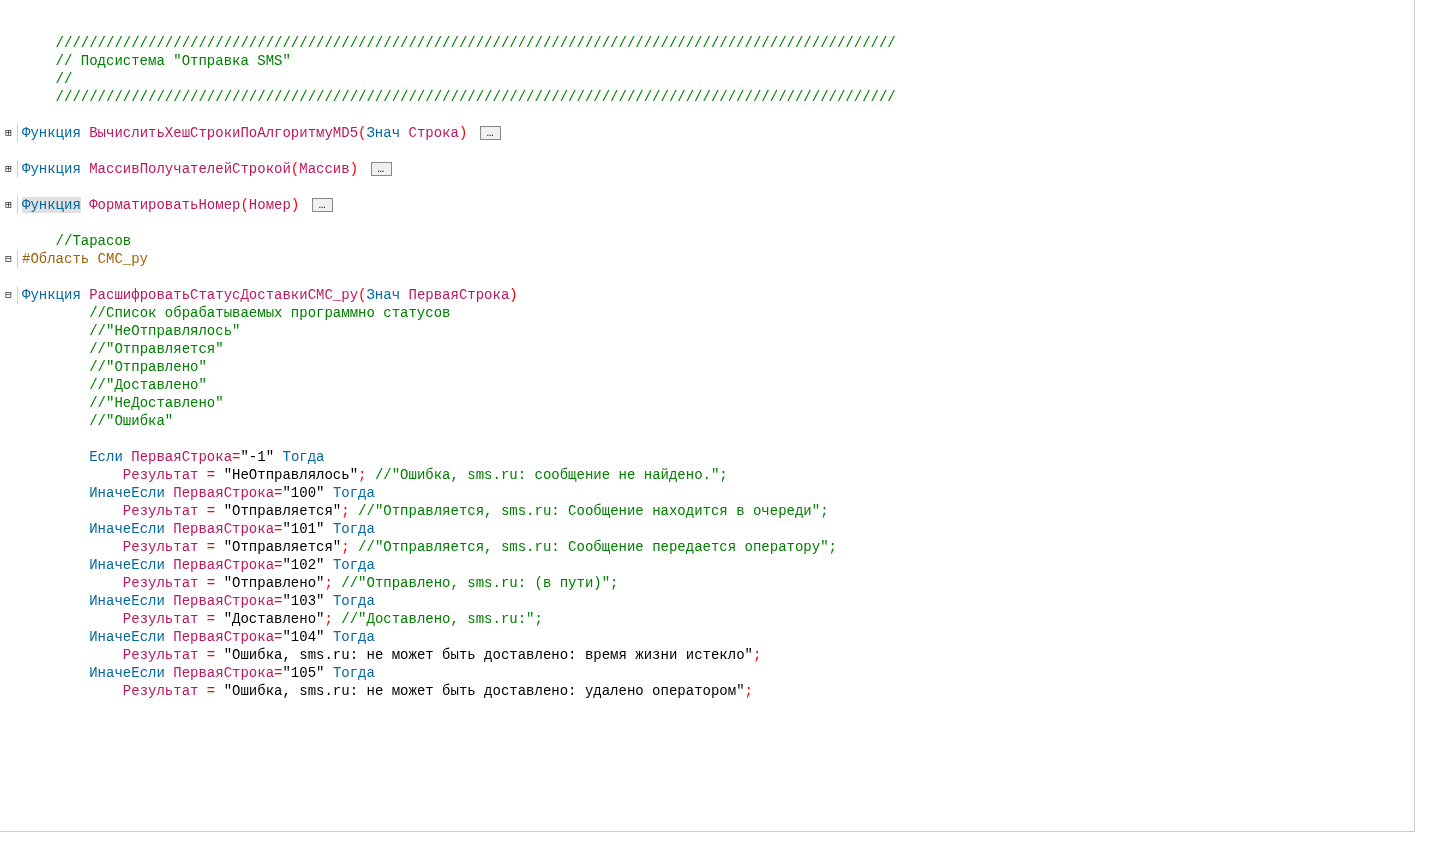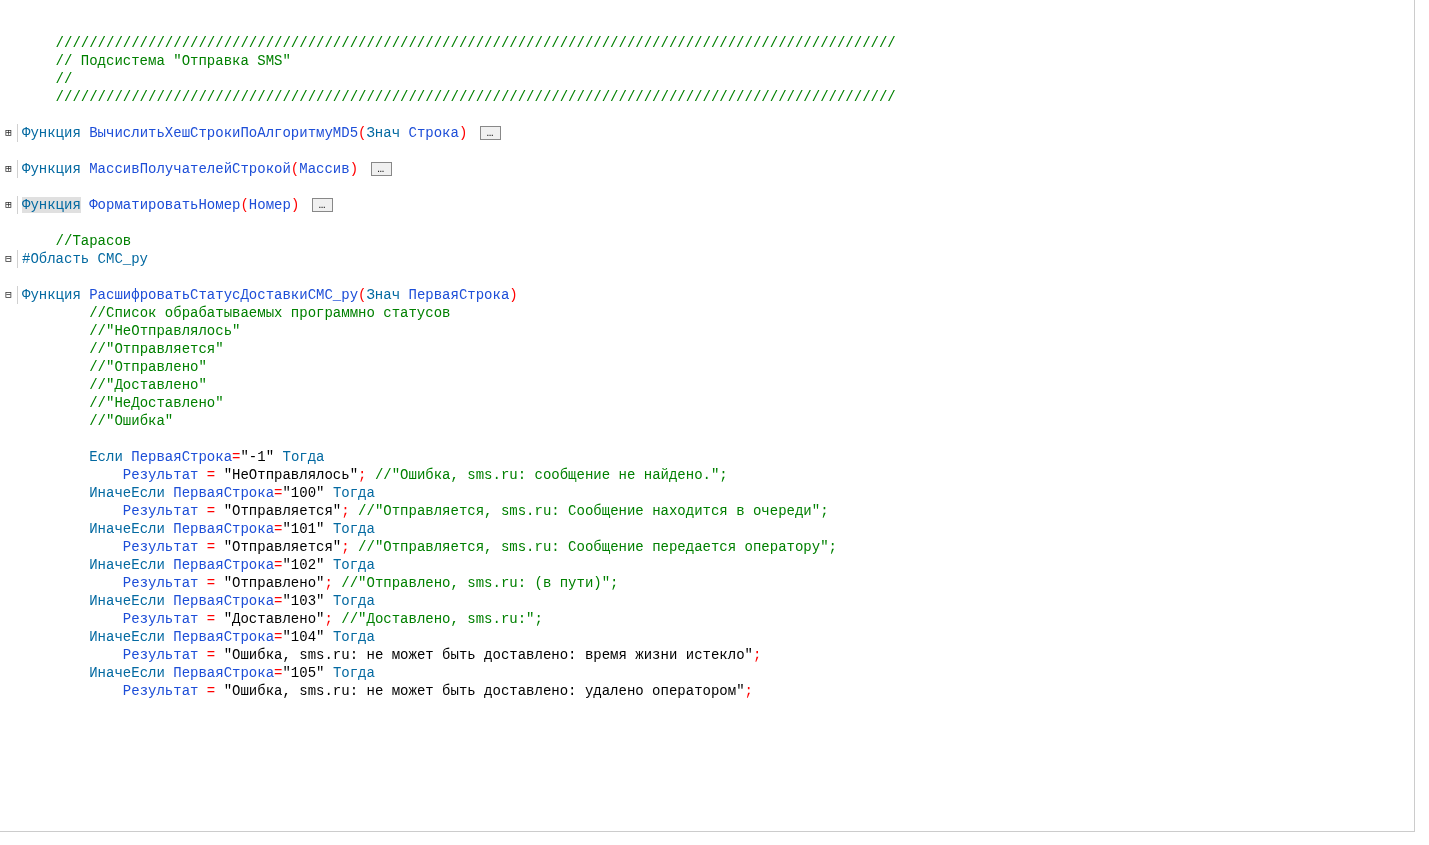--- a/index.html
+++ b/index.html
@@ -38,24 +38,24 @@
       font-size: 11px;
       user-select: none;
     }
     .gutter.fold { color: #333; }
     .code {
       padding-left: 4px;
       flex: 1;
     }
     .comment { color: #008000; }
     .keyword { color: #0369a1; }
-    .identifier { color: #1d4ed8; }
+    .identifier { color: #be185d; }
     .string { color: #000000; }
     .operator { color: #ff0000; }
-    .preprocessor { color: #0369a1; }
+    .preprocessor { color: #a16207; }
     .hl { background: #e0e0e0; }
     .fold-marker {
       display: inline-block;
       border: 1px solid #888;
       background: #f0f0f0;
       padding: 0 6px;
       font-size: 11px;
       cursor: pointer;
       margin-left: 4px;
       letter-spacing: 1px;

